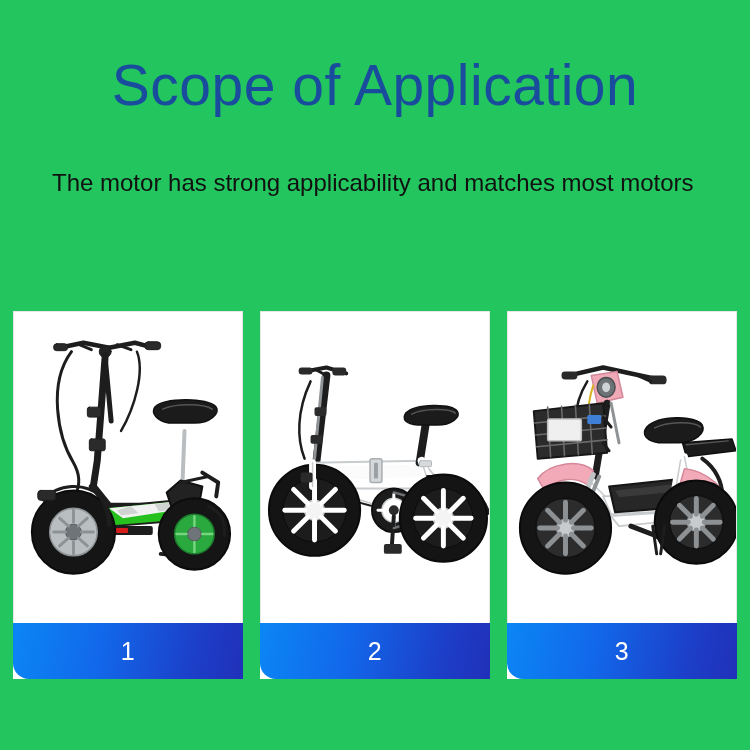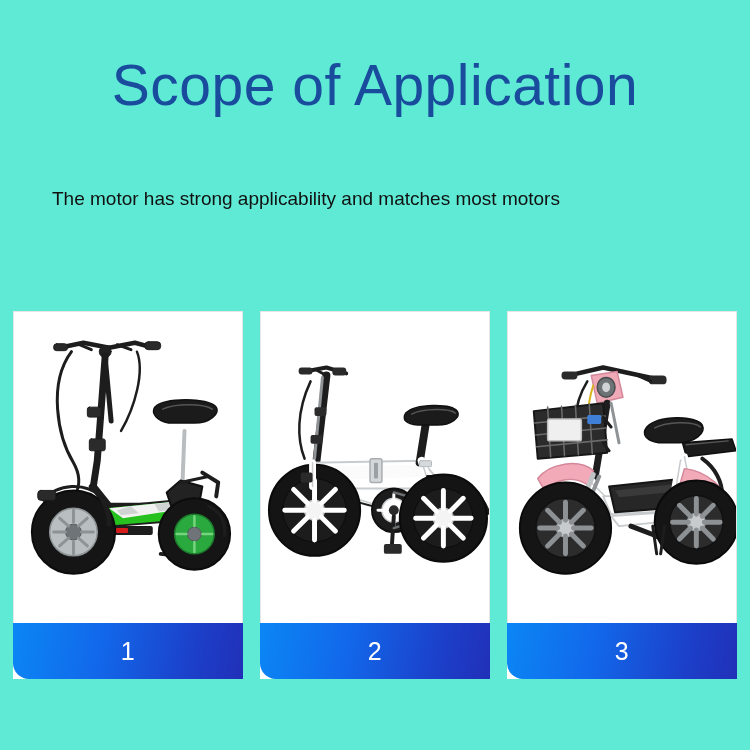--- a/index.html
+++ b/index.html
@@ -12,44 +12,44 @@
     background: #ffffff;
     font-family: "Liberation Sans", sans-serif;
     overflow: hidden;
     position: relative;
   }
 
   .page {
     width: 750px;
     height: 750px;
     position: relative;
-    background: #5eead4;
+    background: #22c55e;
   }
 
   
   .page-title {
     position: absolute;
     left: 0;
     top: 50px;
     width: 750px;
     text-align: center;
     font-size: 57px;
     line-height: 70px;
     font-weight: 400;
     color: #1a4c9e;
     letter-spacing: 0.5px;
     white-space: nowrap;
   }
 
   .page-subtitle {
     position: absolute;
     left: 52px;
-    top: 174px;
+    top: 158px;
     width: 650px;
-    font-size: 19px;
+    font-size: 24px;
     line-height: 50px;
     color: #111111;
     font-weight: 400;
   }
 
   
   .card-row {
     position: absolute;
     left: 13px;
     top: 311px;

